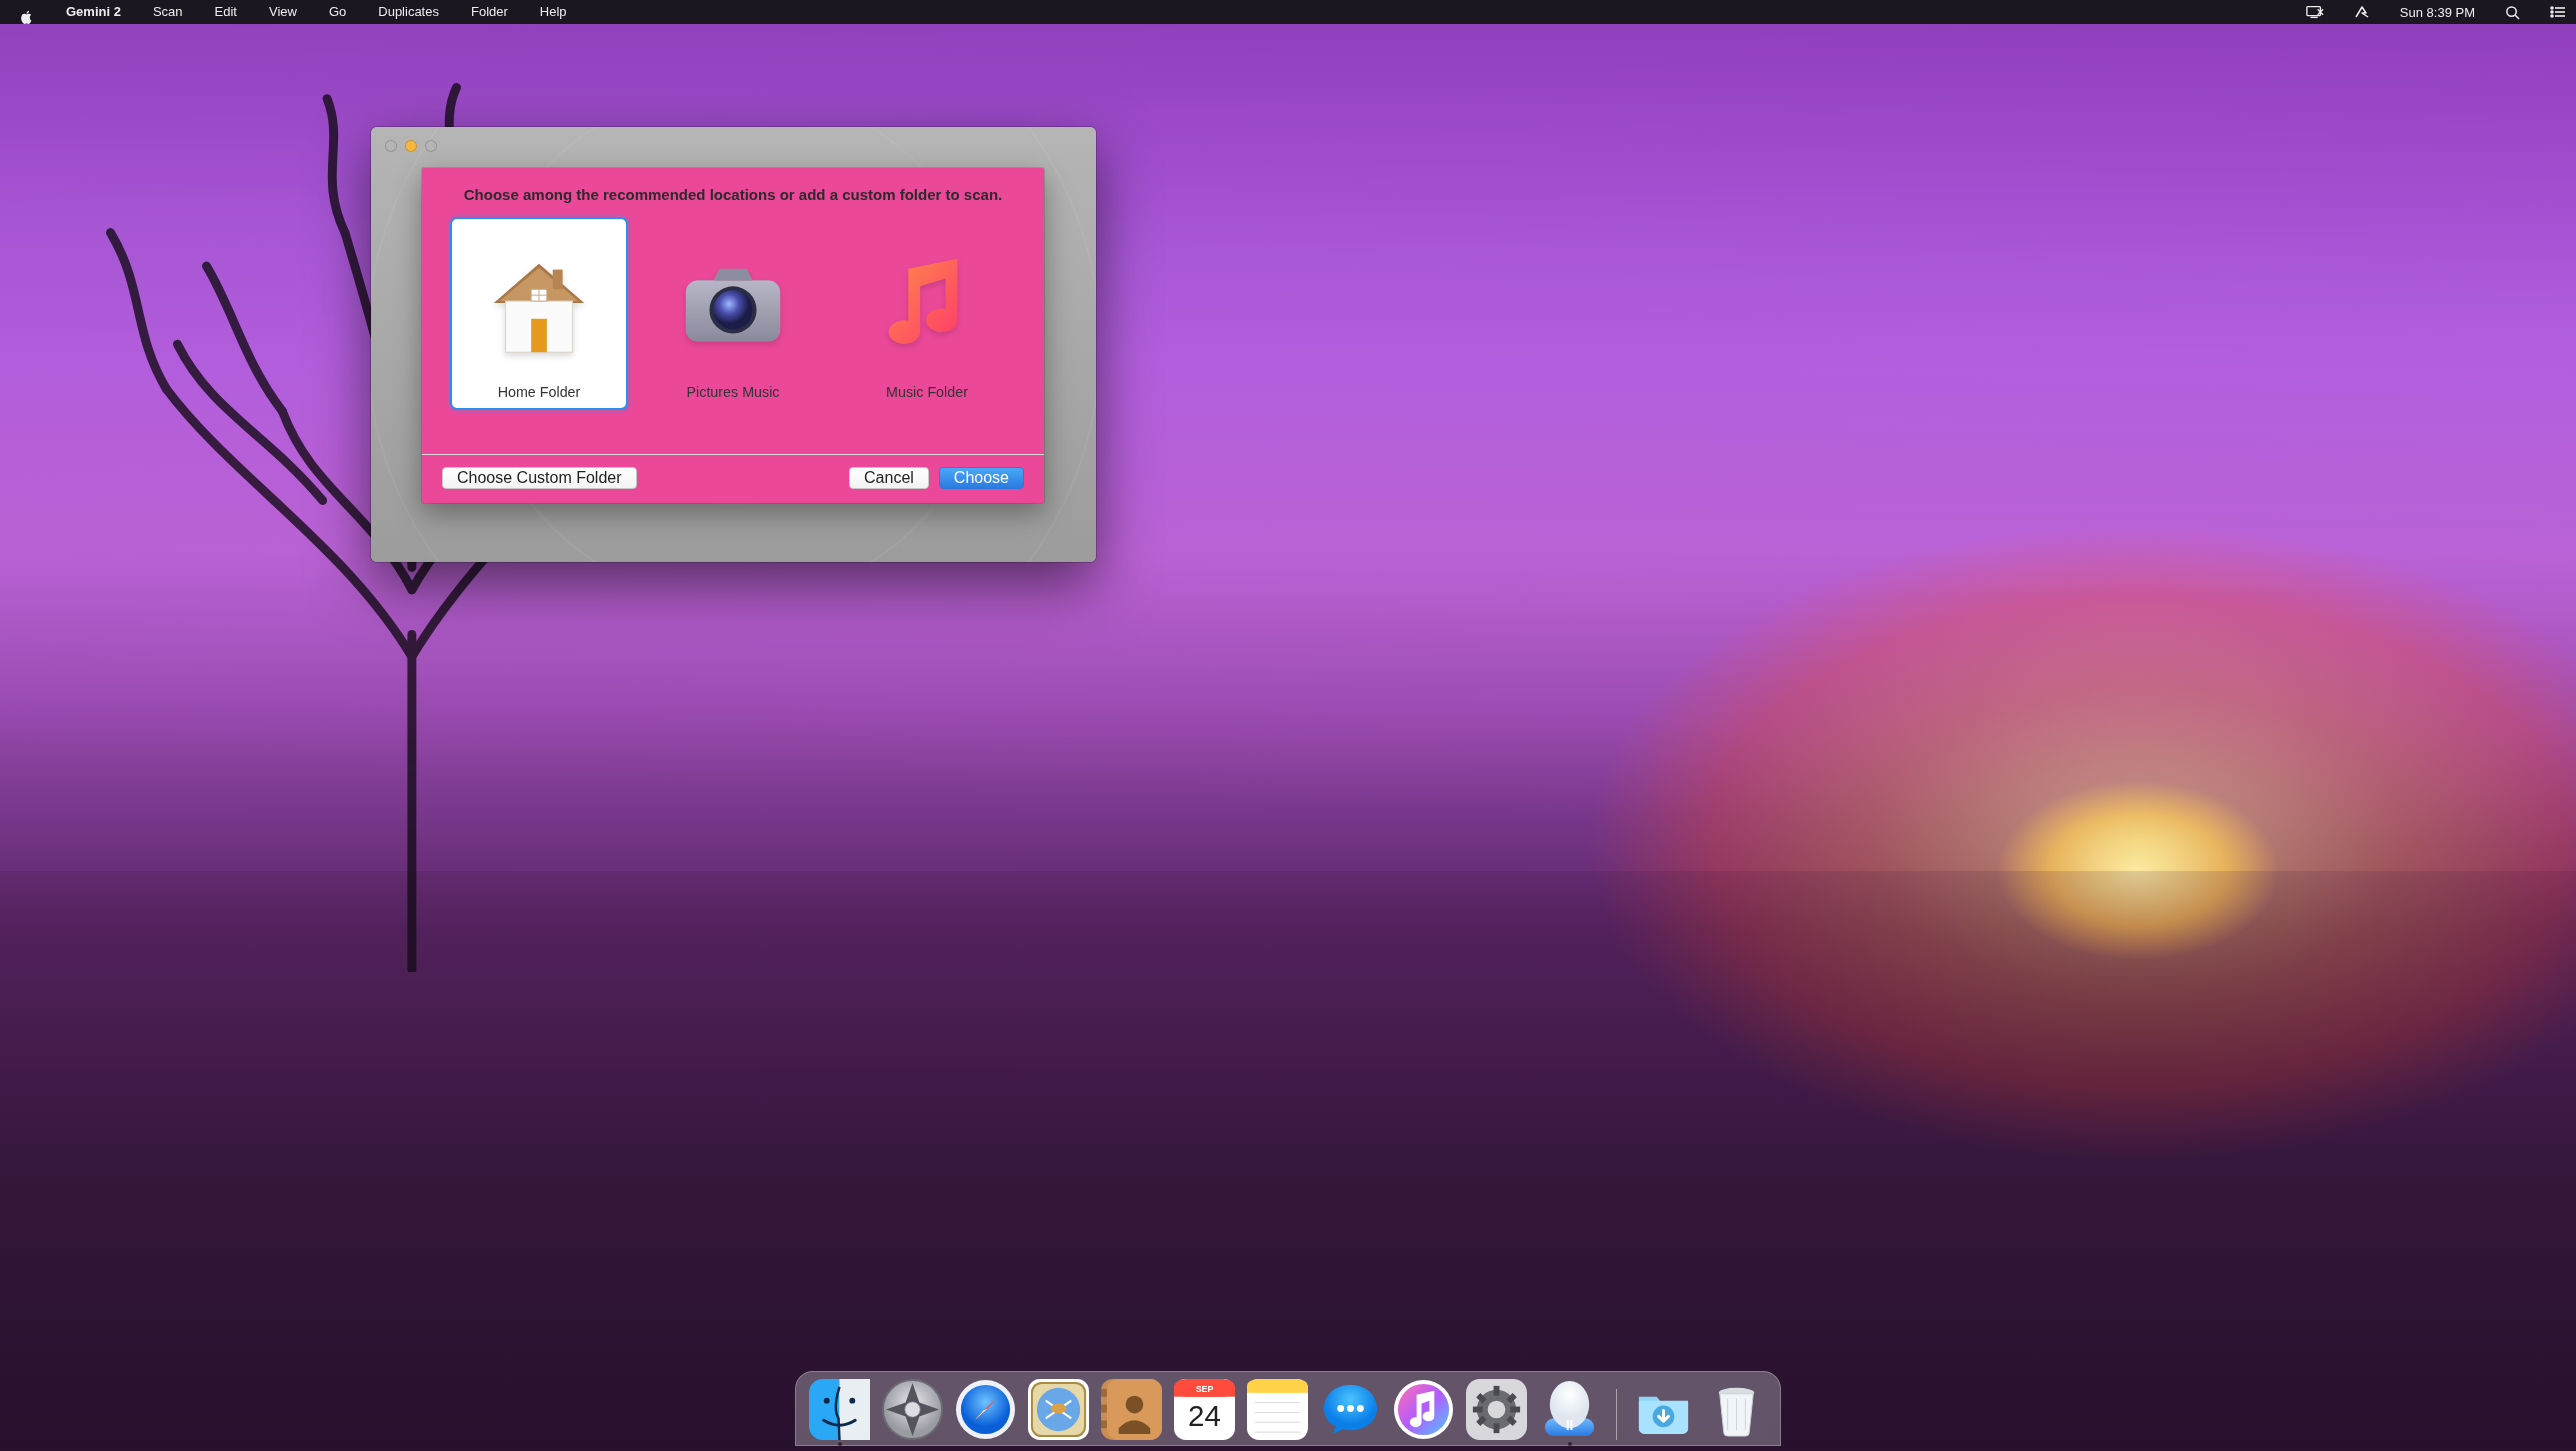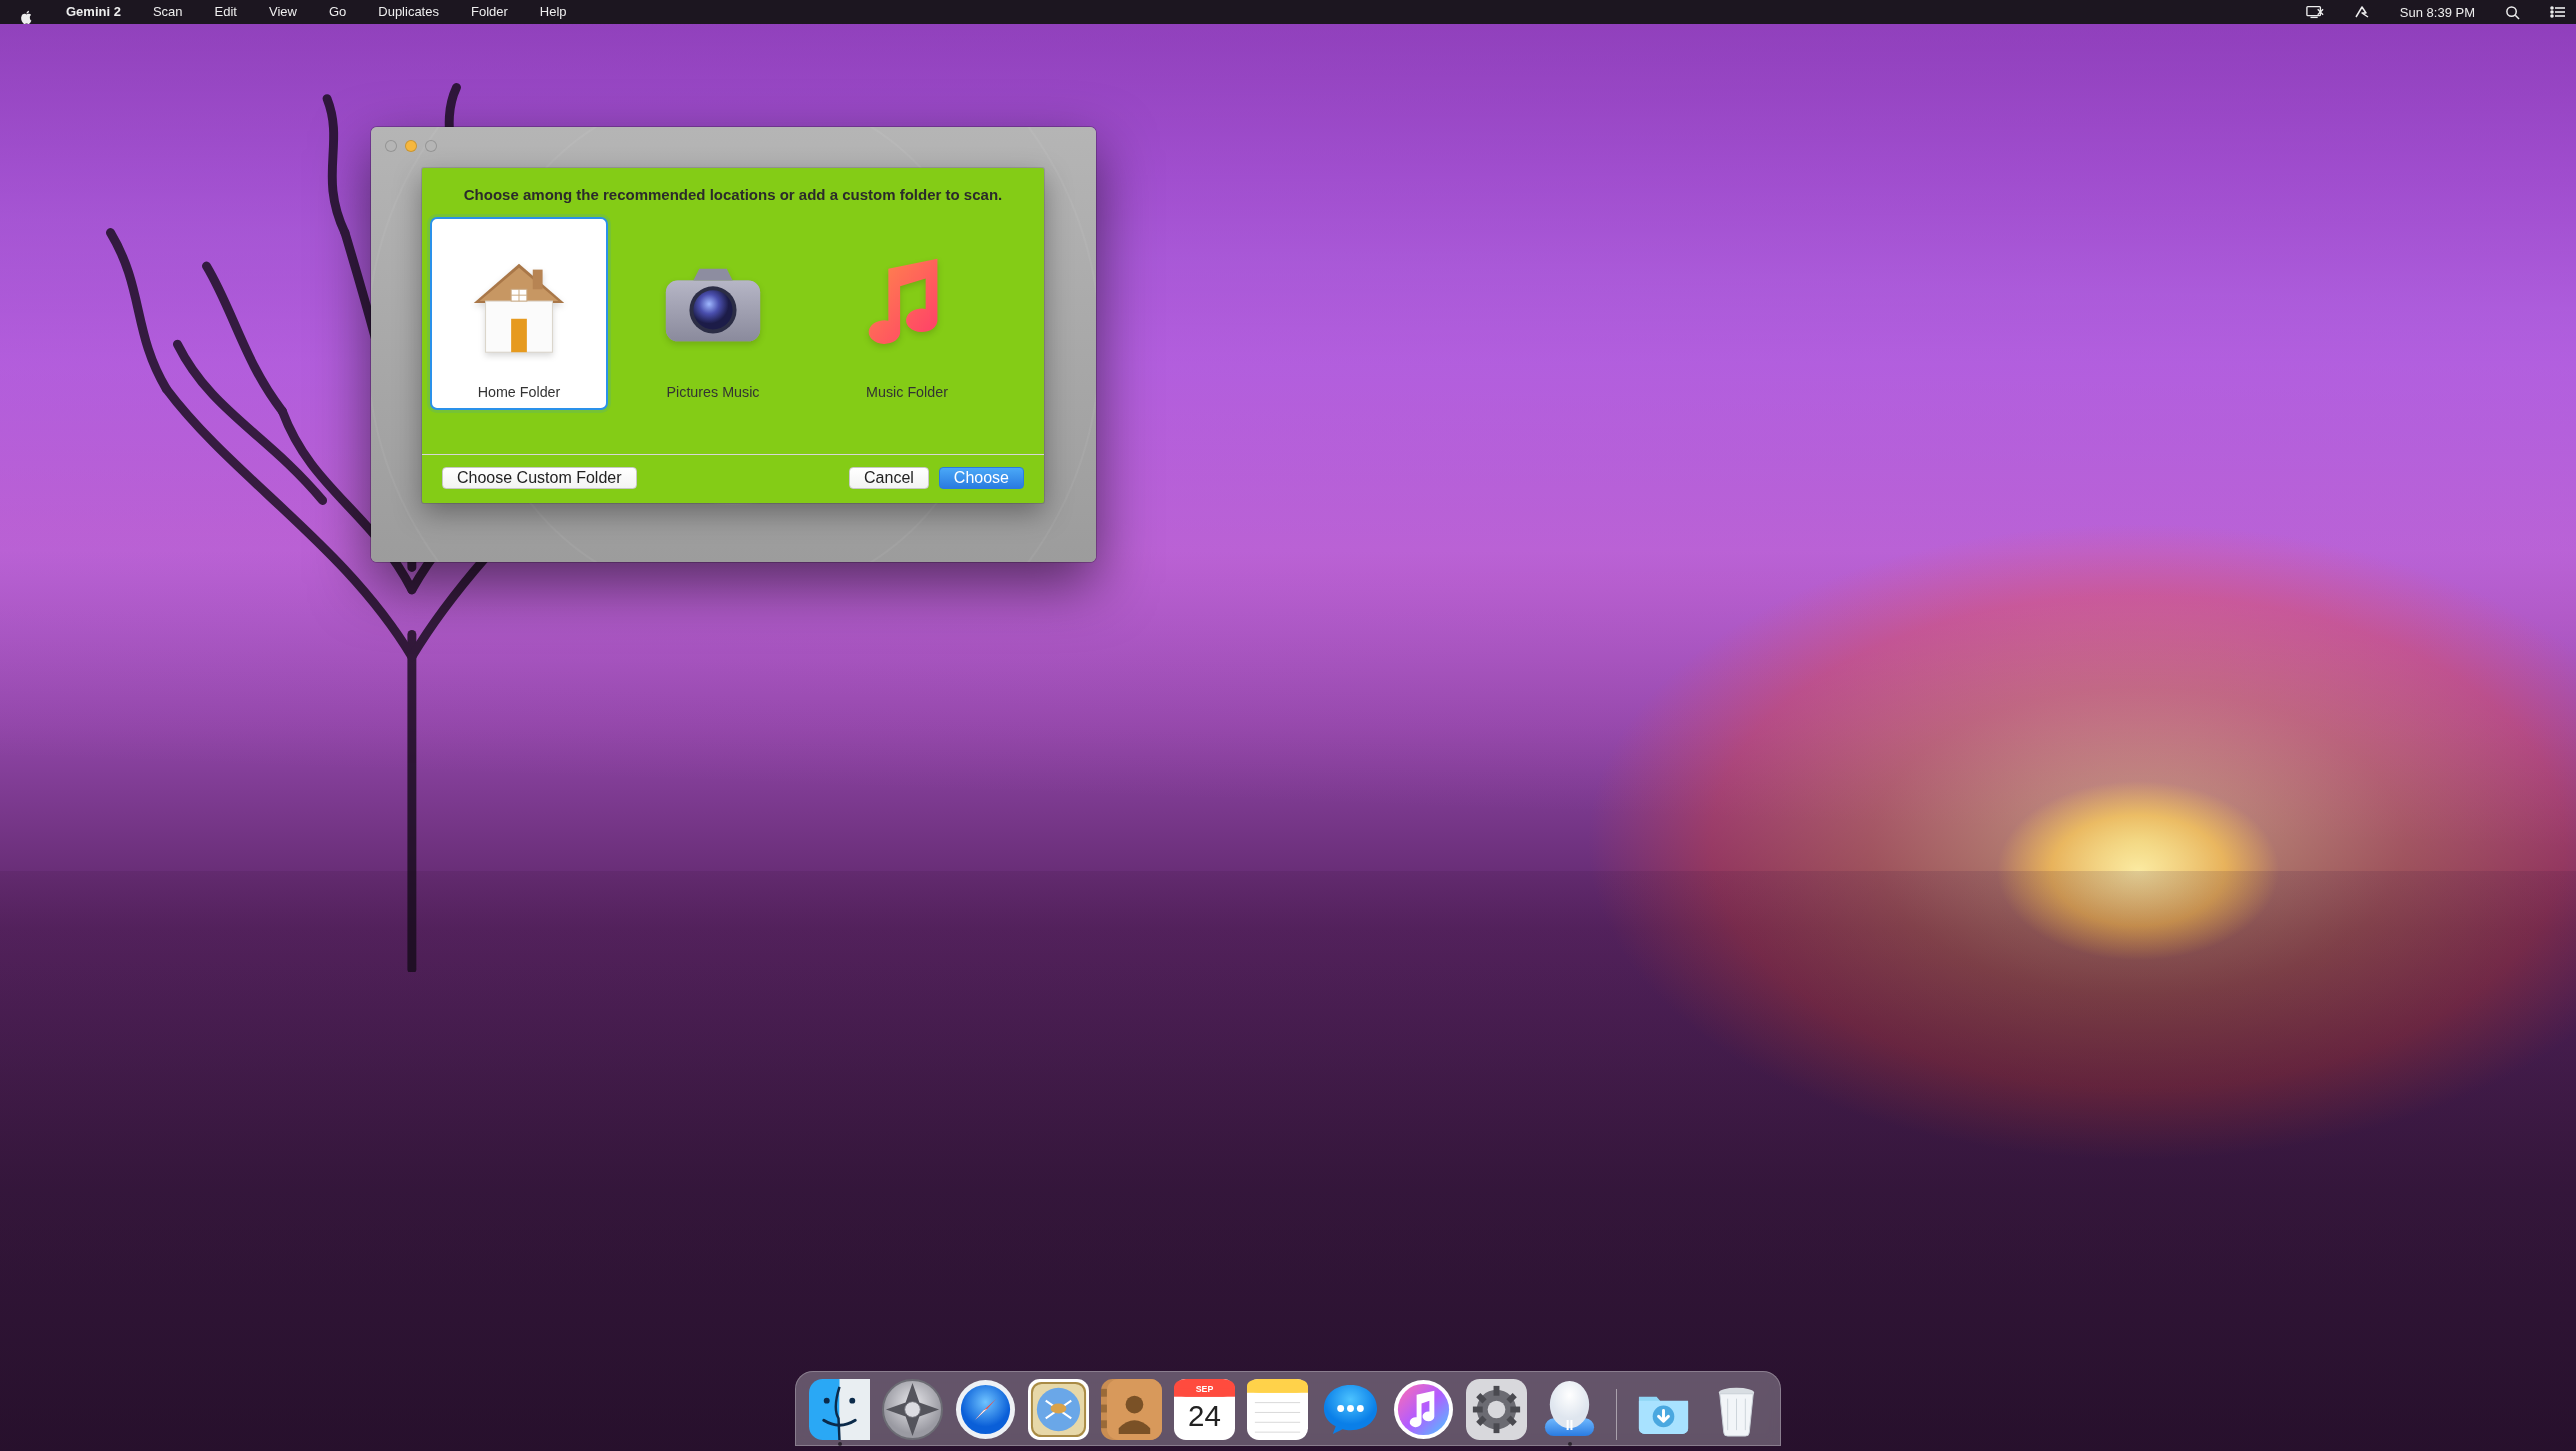--- a/index.html
+++ b/index.html
@@ -48,26 +48,26 @@
    radial-gradient(circle at 50% 50%, rgba(255,255,255,0) 0 365px, rgba(255,255,255,.05) 366px 367px, rgba(255,255,255,0) 368px),
    linear-gradient(180deg,#b5b5b5 0%, #9c9c9c 100%);
 }
 .traffic{position:absolute;top:13px;left:14px;display:flex;gap:8px;z-index:2}
 .traffic span{width:12px;height:12px;border-radius:50%}
 .tl-close{background:#b5b5b5;box-shadow:inset 0 0 0 1px rgba(0,0,0,.18)}
 .tl-min{background:#f6b73e;box-shadow:inset 0 0 0 1px rgba(0,0,0,.18)}
 .tl-max{background:#b5b5b5;box-shadow:inset 0 0 0 1px rgba(0,0,0,.18)}
 .sheet{
   position:absolute; left:51px; top:41px; width:622px; height:335px;
-  background:#84cc16; border-radius:2px;
+  background:#ec4899; border-radius:2px;
   box-shadow:0 10px 28px rgba(0,0,0,.35), 0 0 0 1px rgba(0,0,0,.12);
   display:flex; flex-direction:column;
 }
 .sheet-title{font-weight:700;color:#2b2b2b;text-align:center;font-size:15px;padding:18px 24px 8px}
-.options{flex:1;display:flex;justify-content:flex-start;gap:16px;padding:6px 8px 10px}
+.options{flex:1;display:flex;justify-content:center;gap:16px;padding:6px 8px 10px}
 .opt{width:178px;height:193px;border:2px solid transparent;border-radius:7px;padding:10px 6px 8px;display:flex;flex-direction:column;align-items:center;justify-content:flex-end;cursor:pointer}
 .opt .glyph{flex:1;display:flex;align-items:center;justify-content:center;width:100%}
 .opt .label{font-size:14.3px;color:#333;padding-top:4px}
 .opt.selected{border-color:#2a91ea;background:#fff;box-shadow:0 0 0 3px rgba(42,145,234,.15)}
 .sheet-sep{height:1px;background:#d6d6d6}
 .sheet-actions{display:flex;align-items:center;padding:12px 20px 14px;gap:10px}
 .spacer{flex:1}
 .btn{height:22px;padding:0 14px;border-radius:4px;font-size:16px;border:1px solid #c7c7c7;background:linear-gradient(#ffffff,#f3f3f3);color:#222;cursor:pointer;line-height:20px}
 .btn.primary{background:linear-gradient(#4aa8f7,#2a7be0);border-color:#2a7be0;color:#fff}
 .dock-wrap{position:absolute;left:50%;bottom:0;transform:translateX(-50%);width:1016px;height:85px;display:flex;align-items:center;justify-content:center}

